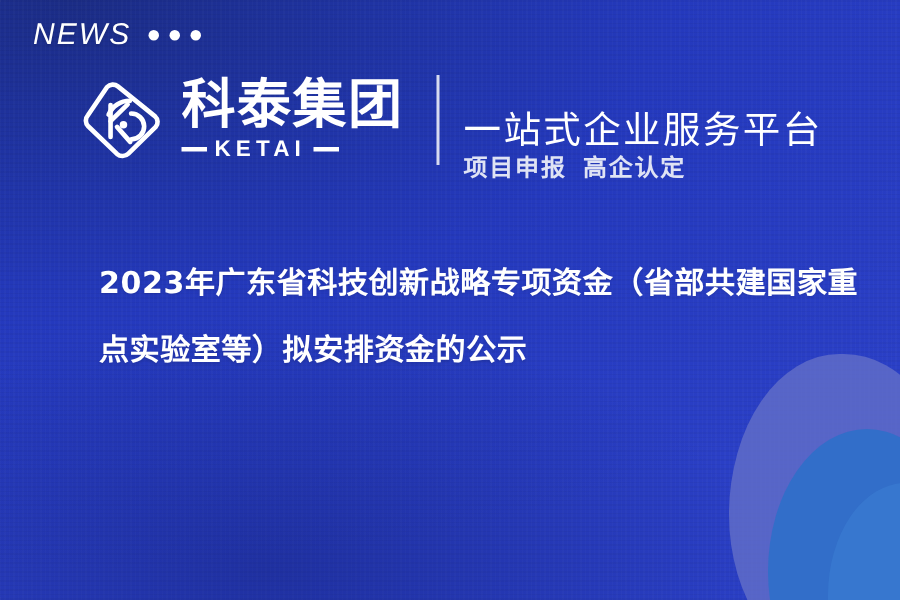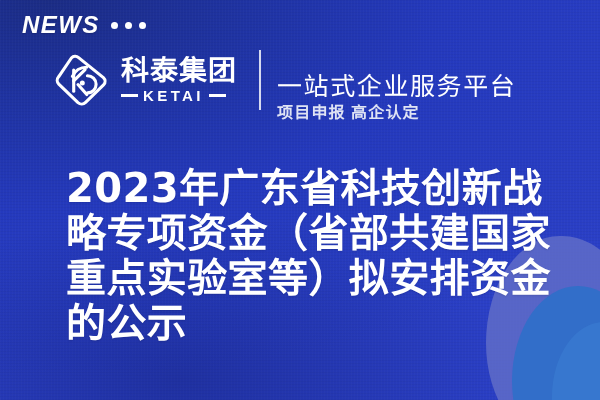--- a/index.html
+++ b/index.html
@@ -79,22 +79,22 @@
     position: absolute;
     left: 22px;
     top: 13px;
     display: flex;
     align-items: center;
     gap: 11px;
     z-index: 6;
   }
   .news-word {
     color: #ffffff;
-    font-size: 24px;
-    font-weight: 700;
+    font-size: 20px;
+    font-weight: 400;
     font-style: italic;
     letter-spacing: 1.4px;
     line-height: 1;
     text-shadow: 0 1px 2px rgba(0,0,0,.18);
   }
   .news-dots { display: flex; align-items: center; gap: 7px; }
   .news-dots i {
     display: block;
     width: 7px; height: 7px;
     border-radius: 50%;
@@ -118,21 +118,21 @@
     margin-left: 54px;
   }
   .logo-mark {
     width: 54px; height: 54px;
     flex: 0 0 54px;
     display: block;
   }
   .logo-words { display: flex; flex-direction: column; gap: 3px; }
   .logo-cn {
     color: #ffffff;
-    font-size: 28px;
+    font-size: 36px;
     font-weight: 800;
     letter-spacing: 1px;
     line-height: 1;
     font-family: "DejaVu Sans", "Liberation Sans", sans-serif;
   }
   .logo-en-row {
     display: flex;
     align-items: center;
     gap: 5px;
     text-align: center;
@@ -166,33 +166,33 @@
     letter-spacing: 1.6px;
     line-height: 1;
     font-family: "DejaVu Sans", "Liberation Sans", sans-serif;
   }
   .tagline-sub {
     color: #dfe3f4;
     font-size: 16px;
     font-weight: 700;
     letter-spacing: 1.2px;
     line-height: 1;
-    font-family: Liberation Serif, serif;
+    font-family: Liberation Mono, monospace;
   }
 
   
   .headline {
     position: absolute;
     left: 66px;
     top: 152px;
     width: 516px;
     z-index: 6;
     color: #ffffff;
     font-family: "DejaVu Sans", "Liberation Sans", sans-serif;
-    font-size: 40px;
+    font-size: 20px;
     font-weight: 700;
     line-height: 45px;
     letter-spacing: .4px;
     text-shadow: 0 1px 2px rgba(0,0,0,.12);
     margin-top: 14px;
   }
 </style>
 </head>
 <body>
 

